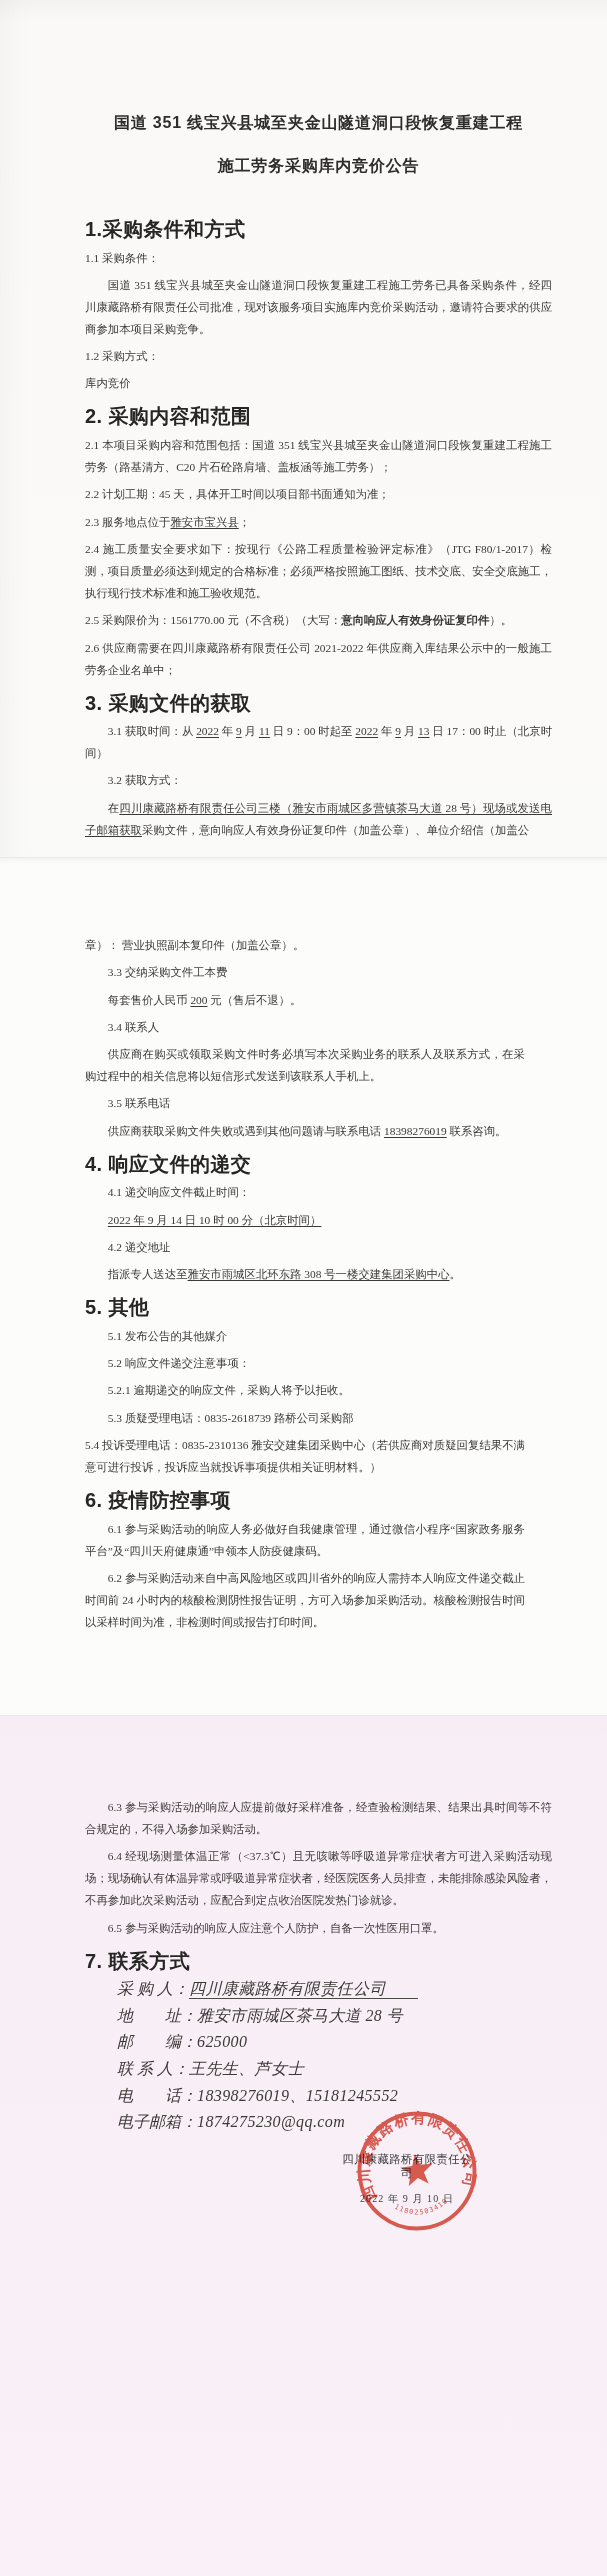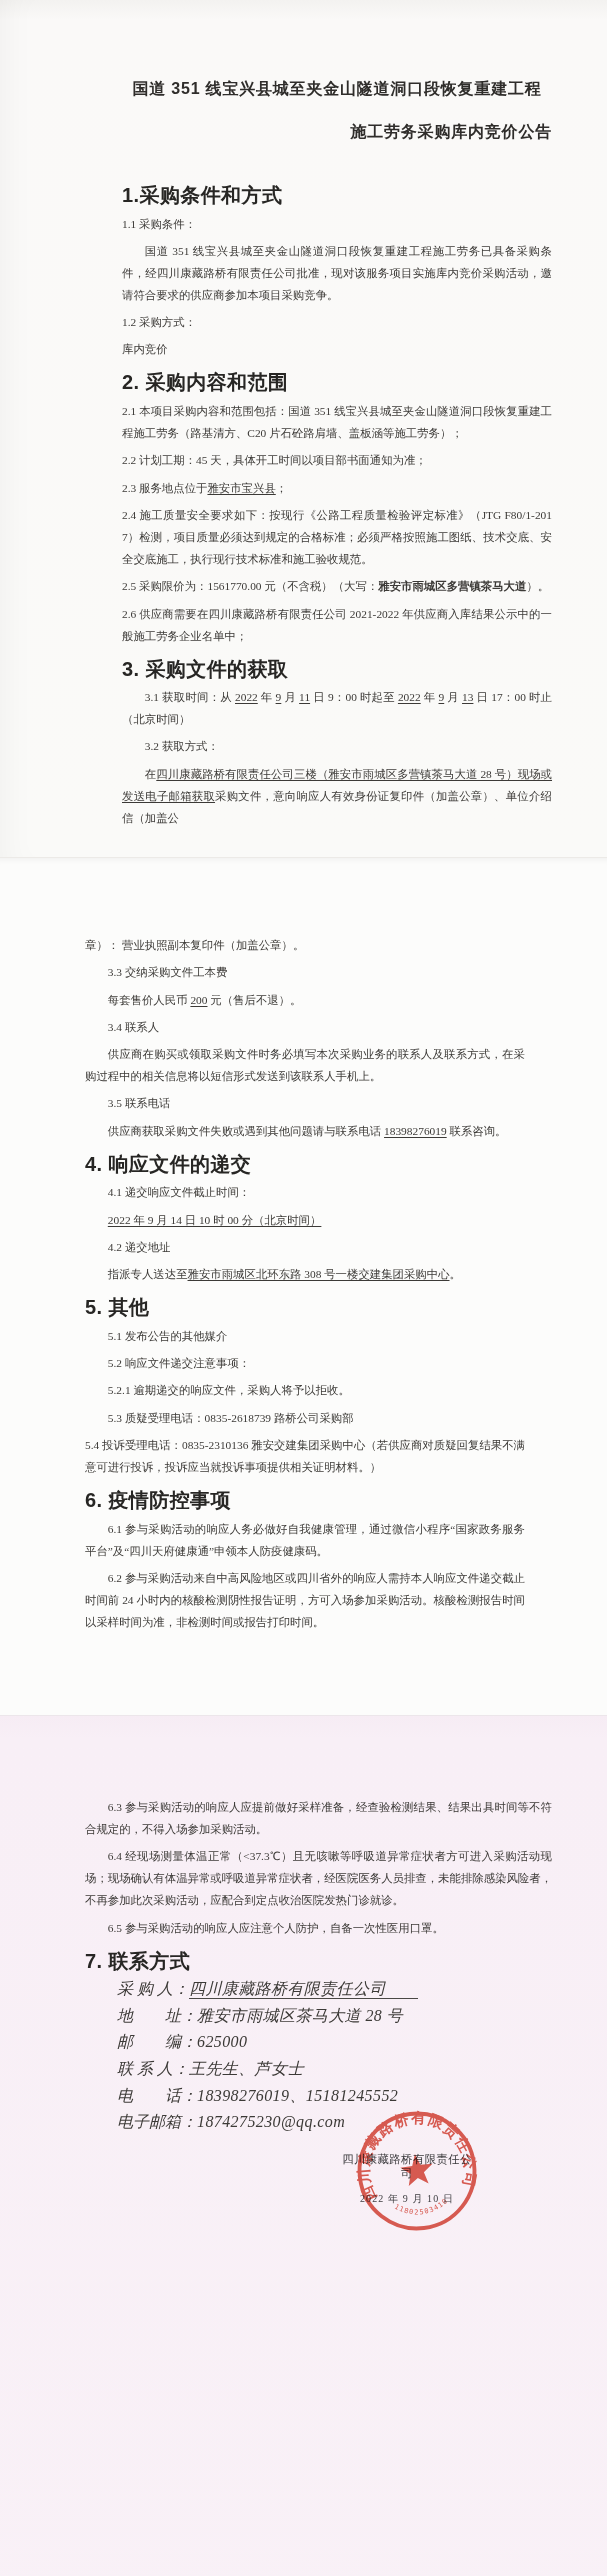--- a/index.html
+++ b/index.html
@@ -25,35 +25,35 @@
   .page-2 {
     height:858px;
     background:#fcfcfb;
     box-shadow:inset 0 7.6px 6px -6px rgba(0,0,0,.05);
     border-bottom:0.8px solid #ece6ea;
   }
   .page-3 {
     height:1071px;
     background:linear-gradient(180deg,#f6ecf4 0px,#f8eff6 23px,#f9f1f7 100%);
   }
-  .inner-1 { padding:79px 55px 0 85px;margin-left:37px; }
+  .inner-1 { padding:113px 55px 0 85px; }
   .inner-2 { padding:76px 82px 0 85px; }
   .inner-3 { padding:80px 55px 0 85px; }
 
   .doc-title {
     font-family:"Liberation Sans", sans-serif;
     font-weight:700;
     font-size:16px;
     line-height:20px;
     letter-spacing:0.8px;
     color:#2f2d2b;
     text-align:center;
     margin:0 0 23px 0;
   }
-  .doc-title.t2 { margin-bottom:43px;text-align:right; }
+  .doc-title.t2 { margin-bottom:43px; }
 
   .sec {
     font-family:"Liberation Sans", sans-serif;
     font-weight:700;
     font-size:20px;
     line-height:20px;
     color:#272624;
     letter-spacing:0.4px;
     margin:12px 0 7.6px 0;
   }
@@ -136,21 +136,21 @@
     <p class="ln">1.1 采购条件：</p>
     <p class="ln ind">国道 351 线宝兴县城至夹金山隧道洞口段恢复重建工程施工劳务已具备采购条件，经四川康藏路桥有限责任公司批准，现对该服务项目实施库内竞价采购活动，邀请符合要求的供应商参加本项目采购竞争。</p>
     <p class="ln">1.2 采购方式：</p>
     <p class="ln">库内竞价</p>
 
     <div class="sec">2. 采购内容和范围</div>
     <p class="ln">2.1 本项目采购内容和范围包括：国道 351 线宝兴县城至夹金山隧道洞口段恢复重建工程施工劳务（路基清方、C20 片石砼路肩墙、盖板涵等施工劳务）；</p>
     <p class="ln">2.2 计划工期：45 天，具体开工时间以项目部书面通知为准；</p>
     <p class="ln"><span>2.3 服务地点位于</span><span class="u">雅安市宝兴县</span><span>；</span></p>
     <p class="ln">2.4 施工质量安全要求如下：按现行《公路工程质量检验评定标准》（JTG F80/1-2017）检测，项目质量必须达到规定的合格标准；必须严格按照施工图纸、技术交底、安全交底施工，执行现行技术标准和施工验收规范。</p>
-    <p class="ln"><span>2.5 采购限价为：1561770.00 元（不含税）（大写：</span><span class="b">雅安市雨城区多营镇茶马大道</span><span>）。</span></p>
+    <p class="ln"><span>2.5 采购限价为：1561770.00 元（不含税）（大写：</span><span class="b">意向响应人有效身份证复印件</span><span>）。</span></p>
     <p class="ln">2.6 供应商需要在四川康藏路桥有限责任公司 2021-2022 年供应商入库结果公示中的一般施工劳务企业名单中；</p>
 
     <div class="sec">3. 采购文件的获取</div>
     <p class="ln ind"><span>3.1 获取时间：从 </span><span class="u">2022</span><span> 年 </span><span class="u">9</span><span> 月 </span><span class="u">11</span><span> 日 9：00 时起至 </span><span class="u">2022</span><span> 年 </span><span class="u">9</span><span> 月 </span><span class="u">13</span><span> 日 17：00 时止（北京时间）</span></p>
     <p class="ln ind">3.2 获取方式：</p>
     <p class="ln ind"><span>在</span><span class="u">四川康藏路桥有限责任公司三楼（雅安市雨城区多营镇茶马大道 28 号）现场或发送电子邮箱获取</span><span>采购文件，意向响应人有效身份证复印件（加盖公章）、单位介绍信（加盖公</span></p>
   </div>
 </div>
 
 <div class="page page-2">

